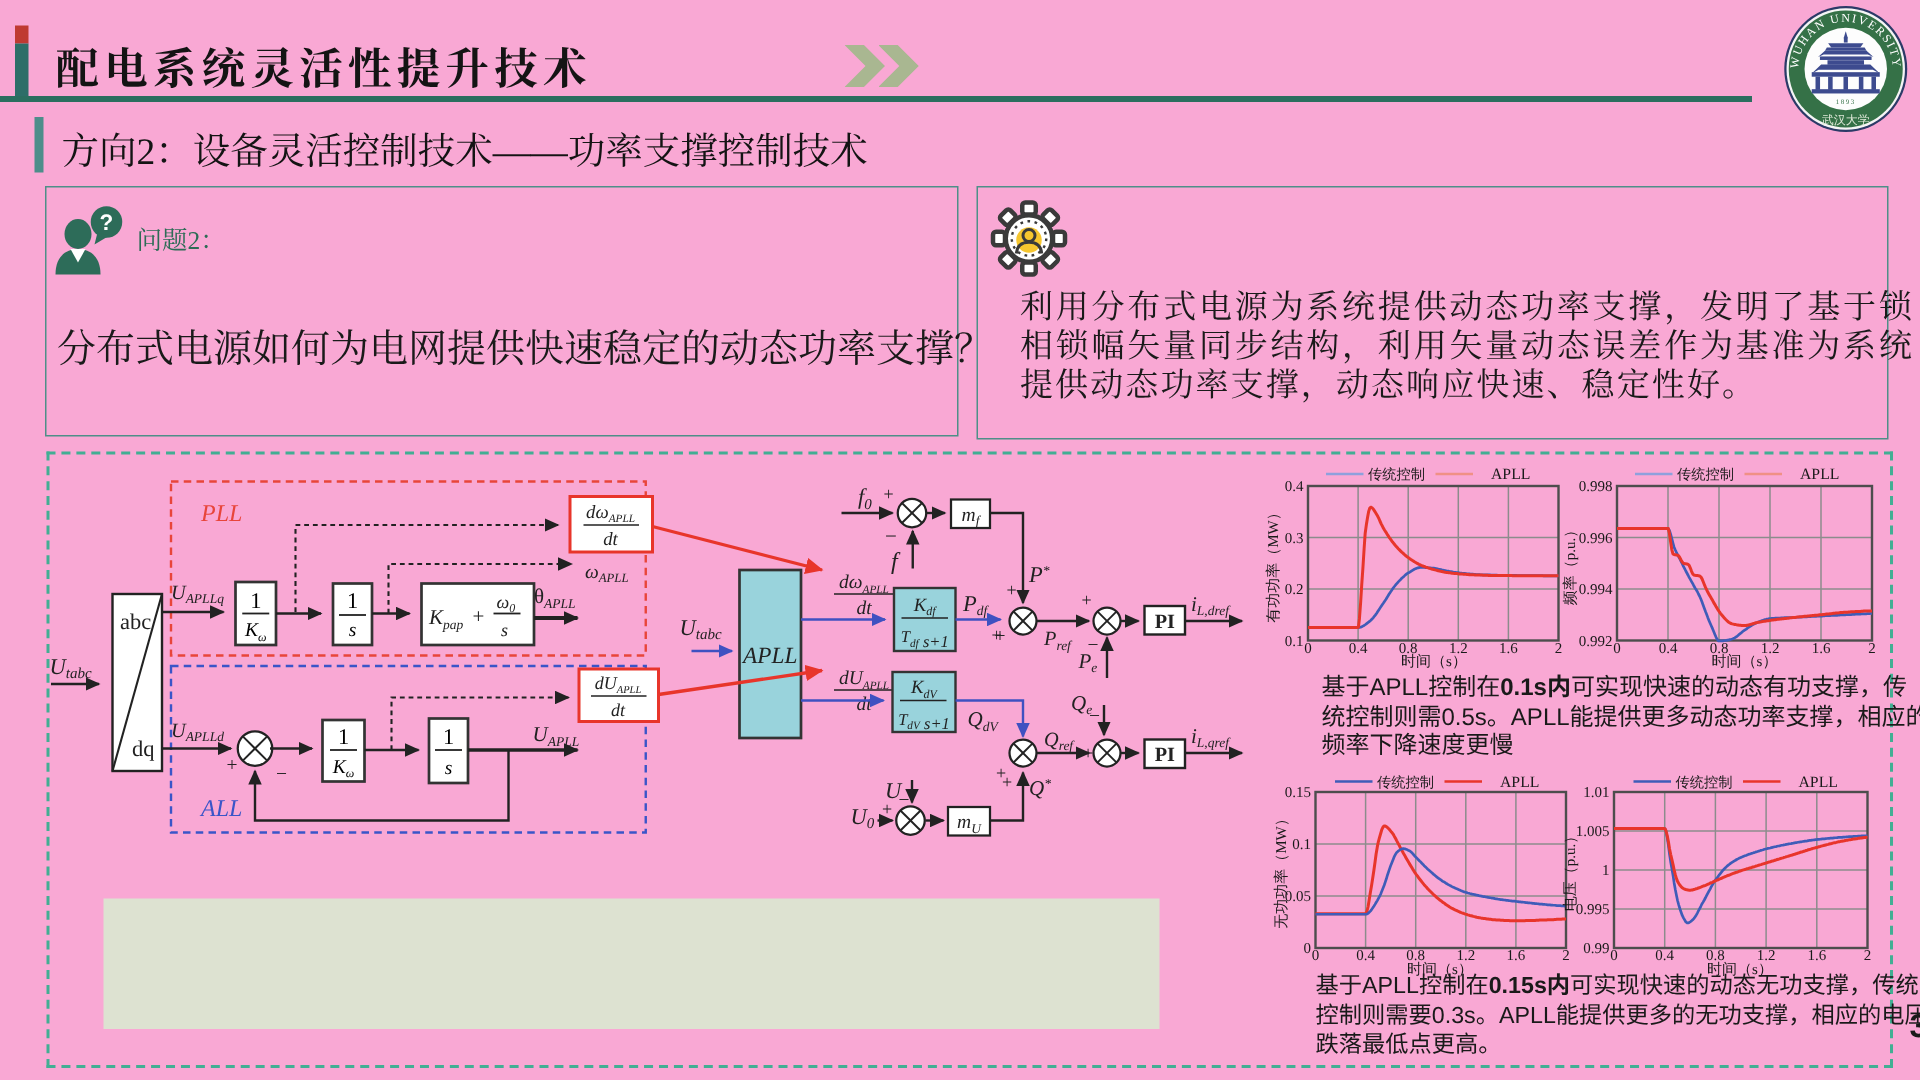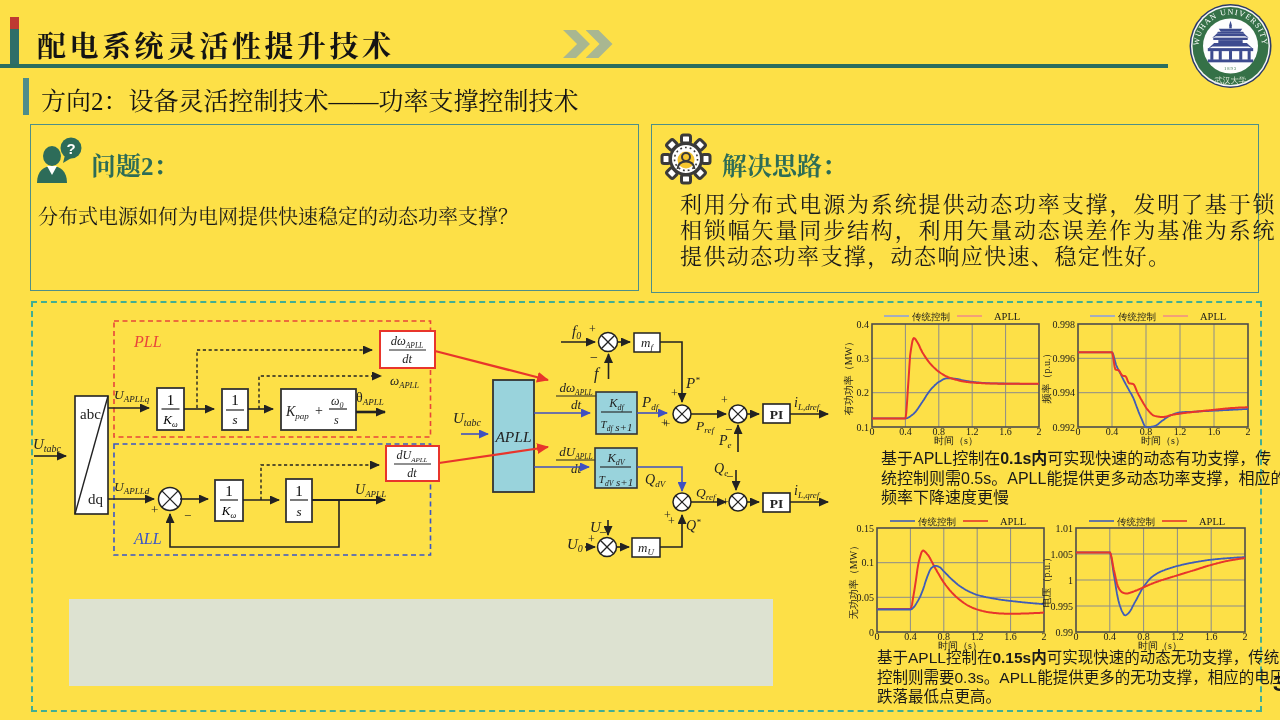--- a/index.html
+++ b/index.html
@@ -1,15 +1,15 @@
 <!DOCTYPE html>
 <html><head><meta charset="utf-8">
 <style>
  html,body{margin:0;padding:0;}
- #page{position:relative;width:1280px;height:720px;background:#fde047;overflow:hidden;font-family:"Liberation Serif","Noto Serif CJK SC","Noto Serif SC",serif;}
+ #page{position:relative;width:1280px;height:720px;background:#f9a8d4;overflow:hidden;font-family:"Liberation Serif","Noto Serif CJK SC","Noto Serif SC",serif;}
  .sans{font-family:"Liberation Sans","Noto Sans CJK SC","Noto Sans SC",sans-serif;margin-left:36px;}
  .abs{position:absolute;}
  .chev{position:absolute;width:27px;height:28px;background:#a9b791;clip-path:polygon(0 0,48% 0,100% 50%,48% 100%,0 100%,52% 50%);}
  b.sb{font-family:"Liberation Sans",sans-serif;}
 </style></head>
 <body>
 <div id="page">
 
  <div class="abs" style="left:10px;top:17px;width:9px;height:12px;background:#bf3a32"></div>
  <div class="abs" style="left:10px;top:29px;width:9px;height:35px;background:#2e6e68"></div>
@@ -79,23 +79,22 @@
     <rect x="42" y="21.5" width="8" height="9" rx="2"></rect>
    </g>
   </g>
   <circle cx="26" cy="26" r="15.5"></circle>
  </g>
  <circle cx="26" cy="26" r="11.5" fill="none" stroke="#3a3a3a" stroke-width="1.6" stroke-dasharray="1.8,3"></circle>
  <circle cx="26" cy="27" r="8.5" fill="#f6c62f"></circle>
  <circle cx="26" cy="24" r="4" fill="none" stroke="#3a3a3a" stroke-width="2"></circle>
  <path d="M17.5,36 C18,30.5 21.5,28.5 26,28.5 C30.5,28.5 34,30.5 34.5,36" fill="none" stroke="#3a3a3a" stroke-width="2"></path>
 </svg>
- <div class="abs" style="left:91px;top:146px;font-size:25px;font-weight:bold;color:#2d6c56">问题2：</div>
- <div class="abs" style="left:722px;top:146px;font-size:25px;font-weight:bold;color:#2d6c56">解决思路：</div>
- <div class="abs" style="left:38px;top:201px;font-size:20px;color:#1a1a1a">分布式电源如何为电网提供快速稳定的动态功率支撑？</div>
+ <div class="abs" style="left:91px;top:146px;font-size:17px;font-weight:normal;color:#2d6c56">问题2：</div>
+ <div class="abs" style="left:38px;top:212px;font-size:26px;color:#1a1a1a">分布式电源如何为电网提供快速稳定的动态功率支撑？</div>
  <div class="abs" style="left:680px;top:192px;width:596px;font-size:22px;color:#1a1a1a;line-height:26px;text-align:justify;letter-spacing:1.4px">利用分布式电源为系统提供动态功率支撑，发明了基于锁相锁幅矢量同步结构，利用矢量动态误差作为基准为系统提供动态功率支撑，动态响应快速、稳定性好。</div>
 
  <div class="abs" style="left:31px;top:301px;width:1227px;height:407px;border:2px dashed #42ae93"></div>
 
  <svg class="abs" style="left:0;top:0" width="1280" height="720" viewBox="0 0 1280 720" font-family="Liberation Serif,serif">
   <defs>
    <marker id="mk" markerWidth="11" markerHeight="9" refX="9" refY="4.5" orient="auto" markerUnits="userSpaceOnUse">
           <path d="M0,0 L10,4.5 L0,9 Z" fill="#222"></path>
         </marker>
    <marker id="mb" markerWidth="11" markerHeight="9" refX="9" refY="4.5" orient="auto" markerUnits="userSpaceOnUse">

